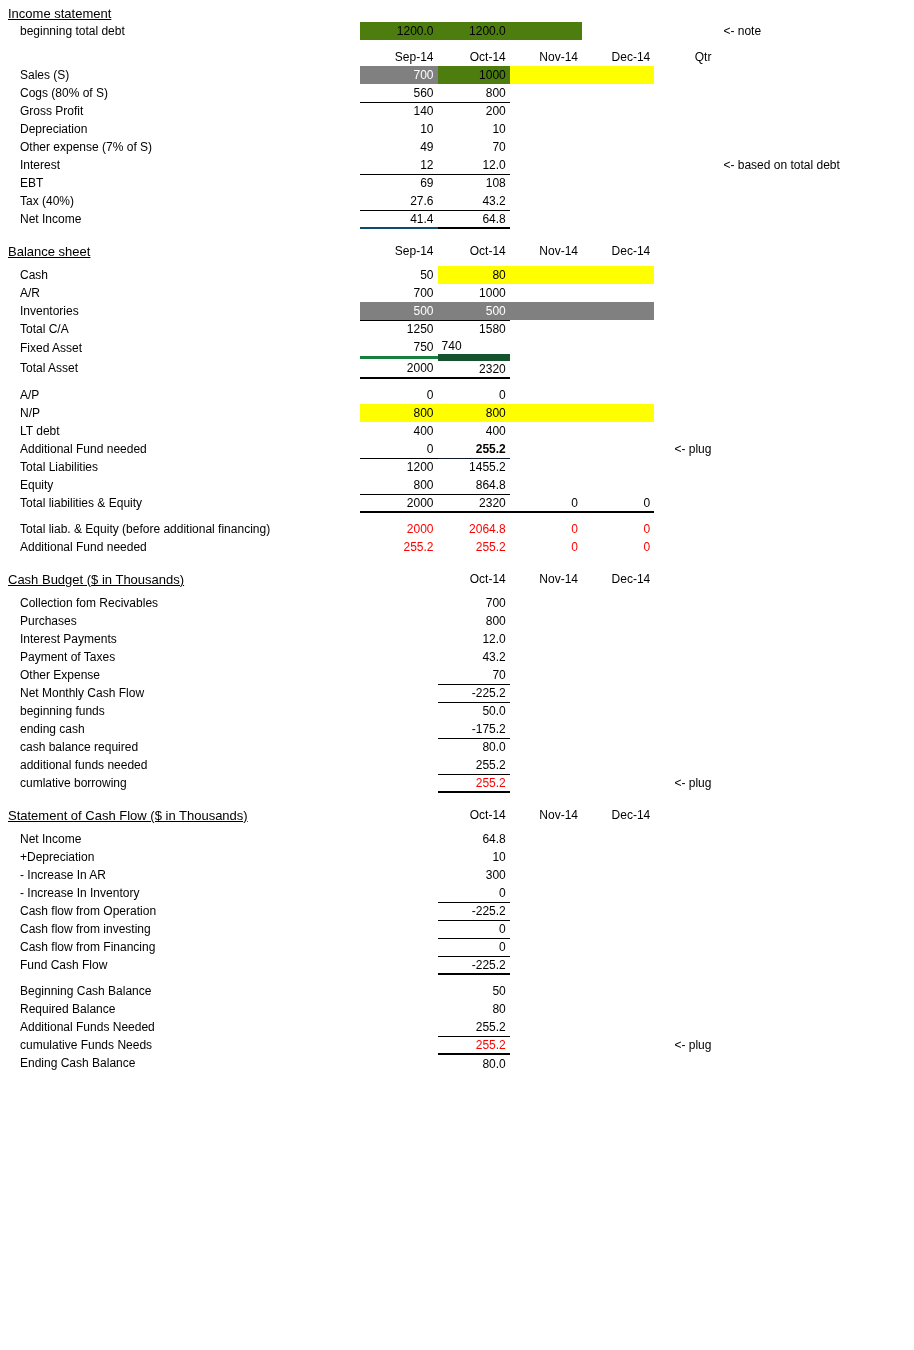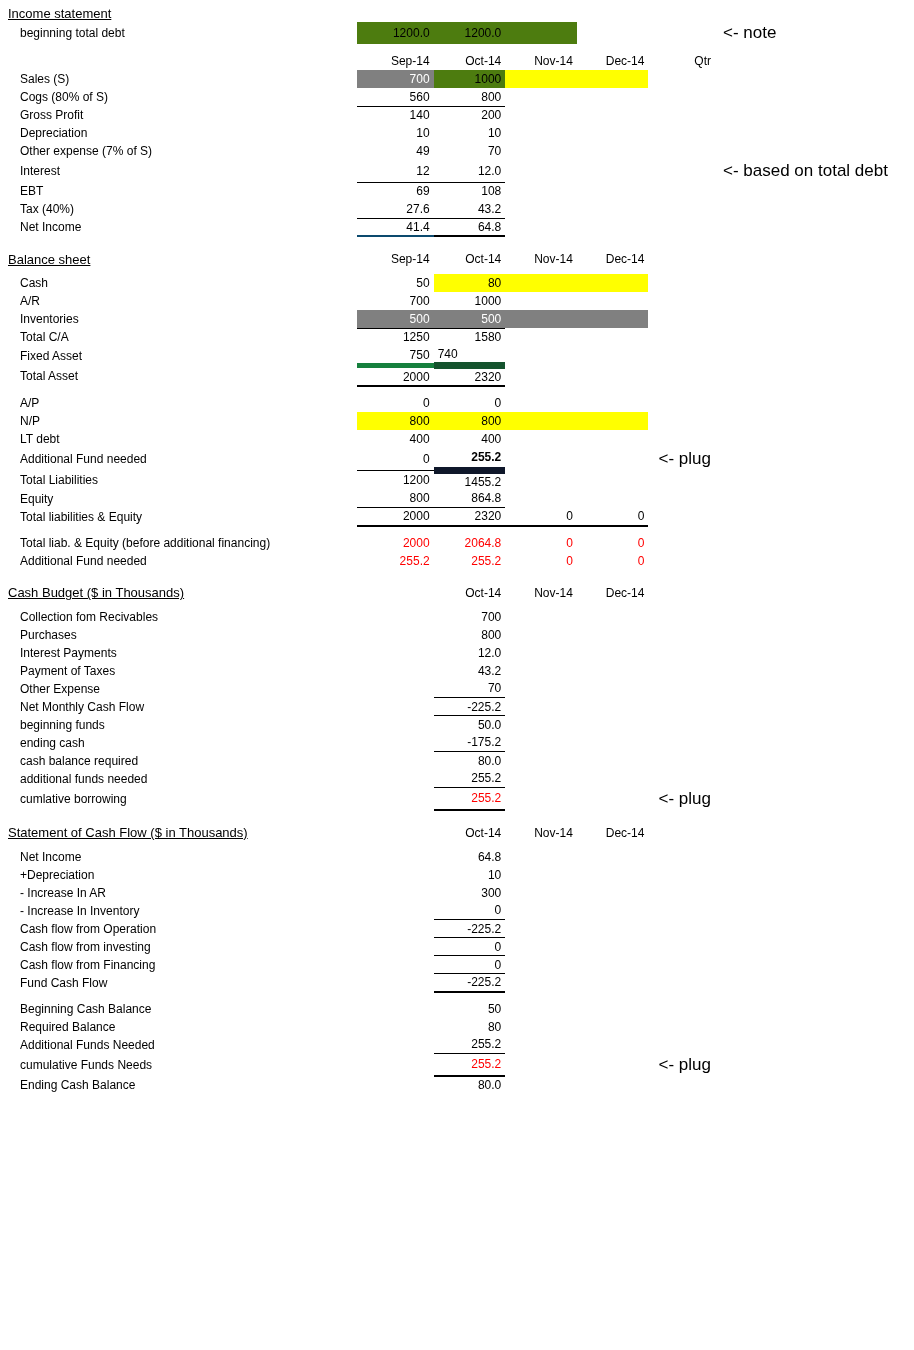--- a/index.html
+++ b/index.html
@@ -37,21 +37,21 @@
     .col-qtr { width: 55px; text-align: right; margin-top: 12px; }
     .col-note { width: 175px; text-align: left; padding-left: 8px; }
 
     .bg-orange { background-color: #4d7c0f; }
     .bg-yellow { background-color: #FFFF00; }
     .bg-gray-header { background-color: #808080; color: #fff; }
 
     .text-red { color: red; }
     .indent { padding-left: 16px; }
 
-    .note-text { font-size: 17px; }
+    .note-text { font-size: 12px; }
     .header-row td { font-weight: normal; }
   </style>
 </head>
 <body>
 
 <div class="spreadsheet">
   <table>
 
     <tbody>
         <tr>
@@ -226,21 +226,21 @@
       <td class="col-sep" style="text-align:right; border-top:1px solid #000;">1250</td>
       <td class="col-oct" style="text-align:right; border-top:1px solid #000;">1580</td>
       <td class="col-nov"></td>
       <td class="col-dec"></td>
       <td class="col-qtr"></td>
       <td class="col-note"></td>
     </tr>
 
     <tr>
       <td class="col-label indent">Fixed Asset</td>
-      <td class="col-sep" style="text-align:right; border-bottom:5px solid #15803d;">750</td>
+      <td class="col-sep" style="text-align:right; border-bottom:3px solid #15803d;">750</td>
       <td class="col-oct" style="text-align:left; border-bottom:7px solid #14532d;">740</td>
       <td class="col-nov"></td>
       <td class="col-dec"></td>
       <td class="col-qtr"></td>
       <td class="col-note"></td>
     </tr>
 
     <tr>
       <td class="col-label indent">Total Asset</td>
       <td class="col-sep" style="text-align:right; border-bottom:2px solid #000;">2000</td>
@@ -290,21 +290,21 @@
       <td class="col-oct" style="text-align:right; font-weight:bold;">255.2</td>
       <td class="col-nov"></td>
       <td class="col-dec"></td>
       <td class="col-qtr note-text">&lt;- plug</td>
       <td class="col-note"></td>
     </tr>
 
     <tr>
       <td class="col-label indent">Total Liabilities</td>
       <td class="col-sep" style="text-align:right; border-top:1px solid #000;">1200</td>
-      <td class="col-oct" style="text-align:right; border-top:7px solid #0f172a;">1455.2</td>
+      <td class="col-oct" style="text-align:right; border-top:1px solid #0f172a;">1455.2</td>
       <td class="col-nov"></td>
       <td class="col-dec"></td>
       <td class="col-qtr"></td>
       <td class="col-note"></td>
     </tr>
 
     <tr>
       <td class="col-label indent">Equity</td>
       <td class="col-sep" style="text-align:right; border-bottom:1px solid #000;">800</td>
       <td class="col-oct" style="text-align:right; border-bottom:1px solid #000;">864.8</td>

